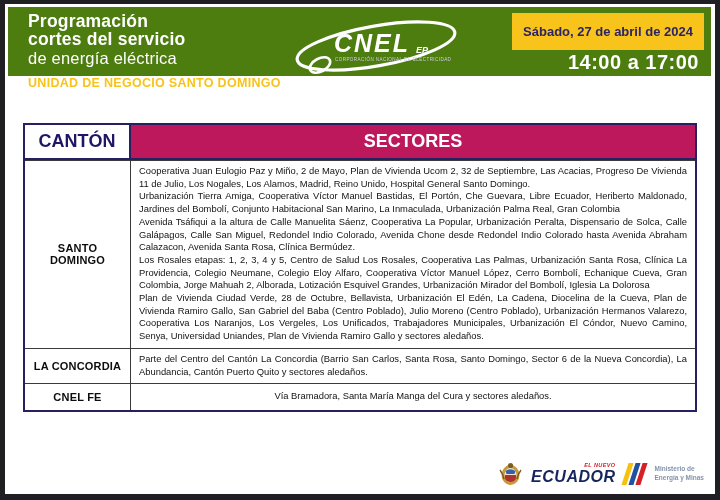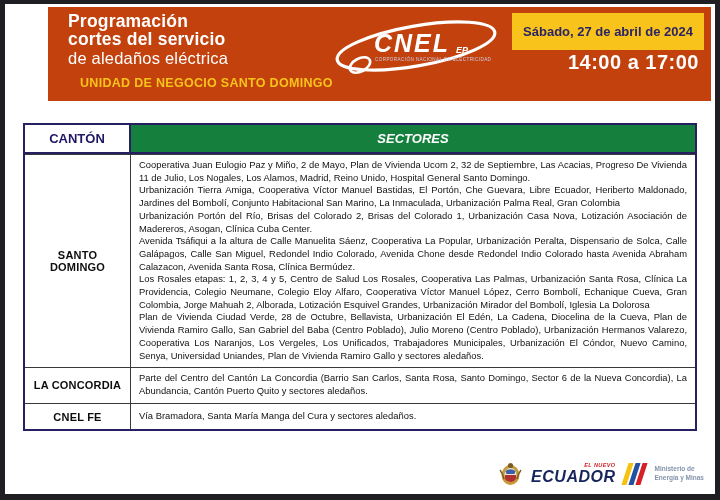--- a/index.html
+++ b/index.html
@@ -11,53 +11,52 @@
   .frame{
     position:absolute;inset:0;box-sizing:border-box;
     border-top:4px solid #1f1f23;
     border-left:5px solid #1f1f23;
     border-right:5px solid #1f1f23;
     border-bottom:6px solid #1f1f23;
     pointer-events:none;z-index:50;
   }
   
   .header{
-    position:absolute;left:8px;right:9px;top:7px;height:94px;
-    background:#c2410c;
-    margin-left:40px;
+    position:absolute;left:8px;right:9px;top:7px;height:69px;
+    background:#4d7c0f;
   }
   .titles{position:absolute;left:20px;top:6px;color:#ffffff;line-height:1.0;}
   .title-l1,.title-l2{font-size:17.5px;font-weight:bold;letter-spacing:0.2px;}
   .title-l3{font-size:16.5px;font-weight:normal;margin-top:2px;letter-spacing:0.2px;}
   .unit{
-    position:absolute;left:32px;top:69px;color:#f8c31b;
+    position:absolute;left:20px;top:69px;color:#f8c31b;
     font-weight:bold;font-size:12.5px;letter-spacing:0.3px;
   }
   .logo{position:absolute;left:282px;top:11px;width:172px;height:66px;}
   .badge{
     position:absolute;right:7px;top:6px;width:192px;height:37px;
     background:#f8c31b;color:#2b2465;font-weight:bold;font-size:13px;
     display:flex;align-items:center;justify-content:center;
   }
   .time{
     position:absolute;right:12px;top:44px;color:#ffffff;
     font-weight:bold;font-size:20px;letter-spacing:0.5px;
   }
   
   .tbl{
     position:absolute;left:23px;top:123px;width:674px;
     display:grid;grid-template-columns:106px 1fr;
     border:2.5px solid #262063;background:#ffffff;box-sizing:border-box;
   }
   .th{
-    font-weight:bold;text-align:center;padding:6px 4px;font-size:13px;
+    font-weight:bold;text-align:center;padding:6px 4px;font-size:18px;
     border-bottom:2px solid #262063;box-sizing:border-box;
   }
   .th-canton{background:#ffffff;color:#1e1766;border-right:2px solid #262063;}
-  .th-sectores{background:#15803d;color:#ffffff;font-style:italic;}
+  .th-sectores{background:#be185d;color:#ffffff;}
   .td-canton{
     border-right:1.5px solid #3a3a3a;border-top:1.5px solid #3a3a3a;
     display:flex;align-items:center;justify-content:center;
     font-weight:bold;font-size:11px;color:#0d0d0d;text-align:center;
     padding:5px;box-sizing:border-box;letter-spacing:0.2px;
   }
   .td-sect{
     border-top:1.5px solid #3a3a3a;box-sizing:border-box;
     padding:4px 8px 5px 8px;font-size:9.4px;line-height:12.7px;
     color:#121212;text-align:justify;
@@ -84,21 +83,21 @@
 </head>
 <body>
 
 <div class="frame"></div>
 
 <div class="header">
 
   <div class="titles">
     <div class="title-l1">Programación</div>
     <div class="title-l2">cortes del servicio</div>
-    <div class="title-l3">de aledaños eléctrica</div>
+    <div class="title-l3">de energía eléctrica</div>
   </div>
 
   <div class="unit">UNIDAD DE NEGOCIO SANTO DOMINGO</div>
 
   <div class="logo">
     <svg viewBox="0 0 172 66" width="172" height="66">
       <ellipse cx="86" cy="28" rx="80" ry="20" fill="none" stroke="#ffffff" stroke-width="3.2" transform="rotate(-10 86 28)"></ellipse>
       <ellipse cx="30" cy="47" rx="11" ry="6.5" fill="none" stroke="#ffffff" stroke-width="2.6" transform="rotate(-28 30 47)"></ellipse>
       <text x="44" y="34" font-size="25" font-weight="bold" font-style="italic" fill="#ffffff" letter-spacing="2" font-family="Liberation Sans, sans-serif">CNEL</text>
       <text x="126" y="35" font-size="9" font-weight="bold" font-style="italic" fill="#ffffff" font-family="Liberation Sans, sans-serif">EP</text>
@@ -112,33 +111,32 @@
 
 <div class="tbl">
 
   <div class="th th-canton">CANTÓN</div>
   <div class="th th-sectores">SECTORES</div>
 
   <div class="td-canton row-first">SANTO DOMINGO</div>
   <div class="td-sect row-first">
     <p>Cooperativa Juan Eulogio Paz y Miño,  2 de Mayo, Plan de Vivienda Ucom 2, 32 de Septiembre, Las Acacias, Progreso De Vivienda 11 de Julio, Los Nogales, Los Alamos, Madrid, Reino Unido, Hospital General Santo Domingo.</p>
     <p>Urbanización Tierra Amiga, Cooperativa Víctor Manuel Bastidas, El Portón, Che Guevara, Libre Ecuador, Heriberto Maldonado, Jardines del Bombolí,  Conjunto Habitacional San Marino, La Inmaculada, Urbanización Palma Real, Gran Colombia</p>
-    <p>Urbanización Portón del Río, Brisas del Colorado 2, Brisas del Colorado 1,  Urbanización Casa Nova, Lotización  Asociación  de Madereros, Asogan, Clínica Cuba Center.</p>
     <p>Avenida Tsáfiqui a la altura de Calle Manuelita Sáenz, Cooperativa La Popular,  Urbanización Peralta, Dispensario de Solca, Calle Galápagos, Calle San Miguel, Redondel Indio Colorado, Avenida Chone desde Redondel Indio Colorado hasta Avenida Abraham Calazacon, Avenida Santa Rosa,  Clínica Bermúdez.</p>
     <p>Los Rosales etapas: 1, 2, 3, 4 y 5, Centro de Salud Los Rosales, Cooperativa Las Palmas, Urbanización Santa Rosa, Clínica La Providencia, Colegio Neumane, Colegio Eloy Alfaro, Cooperativa Víctor Manuel López, Cerro Bombolí, Echanique Cueva, Gran Colombia, Jorge Mahuah 2,  Alborada, Lotización Esquivel Grandes, Urbanización Mirador del Bombolí, Iglesia La Dolorosa</p>
     <p>Plan de Vivienda Ciudad Verde, 28 de Octubre, Bellavista, Urbanización El Edén, La Cadena, Diocelina de la Cueva, Plan de Vivienda Ramiro Gallo, San Gabriel del Baba (Centro Poblado), Julio Moreno (Centro Poblado), Urbanización Hermanos Valarezo, Cooperativa Los Naranjos, Los Vergeles, Los Unificados, Trabajadores Municipales, Urbanización  El Cóndor,  Nuevo Camino, Senya, Universidad Uniandes, Plan de Vivienda Ramiro Gallo y sectores aledaños.</p>
   </div>
 
   <div class="td-canton">LA CONCORDIA</div>
   <div class="td-sect">
     <p>Parte del Centro del Cantón La Concordia (Barrio San Carlos, Santa Rosa, Santo Domingo, Sector 6 de la Nueva Concordia), La Abundancia, Cantón Puerto Quito y sectores aledaños.</p>
   </div>
 
   <div class="td-canton">CNEL FE</div>
-  <div class="td-sect" style="text-align:left;padding-top:6px;padding-bottom:7px;">
+  <div class="td-sect" style="text-align:center;padding-top:6px;padding-bottom:7px;">
     <p>Vía Bramadora, Santa María Manga del Cura y sectores aledaños.</p>
   </div>
 </div>
 
 <div class="footer">
   <svg width="27" height="27" viewBox="0 0 27 27">
     <ellipse cx="13.5" cy="14" rx="9" ry="10" fill="#c79a3a"></ellipse>
     <ellipse cx="13.5" cy="14" rx="6" ry="7" fill="#e9e5d8"></ellipse>
     <path d="M8 14 h11 v3 a5.5 4 0 0 1 -11 0 z" fill="#b03030"></path>
     <path d="M8.5 10 q5 -3.5 10 0 l-1 3 h-8 z" fill="#3a5fa8"></path>

